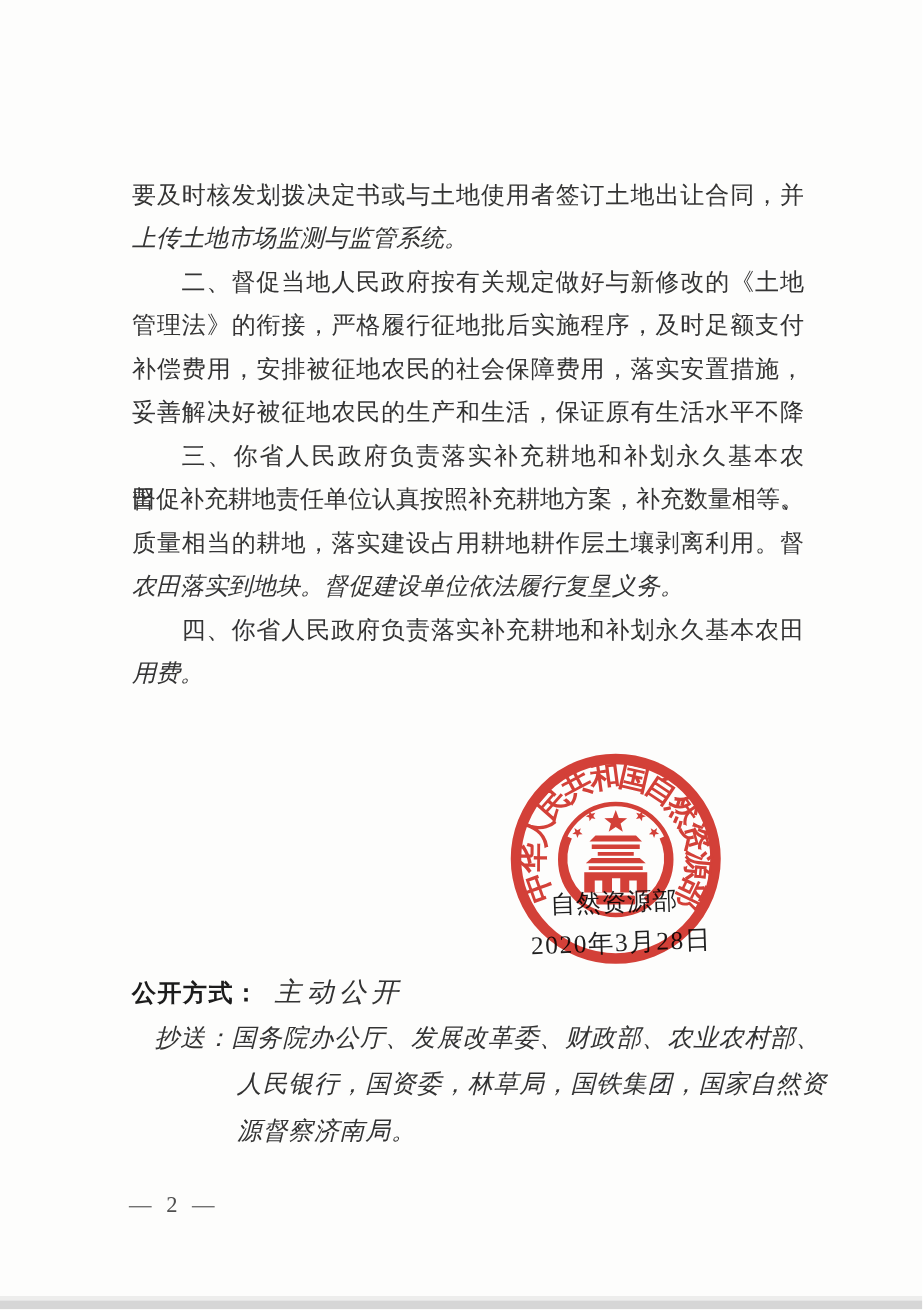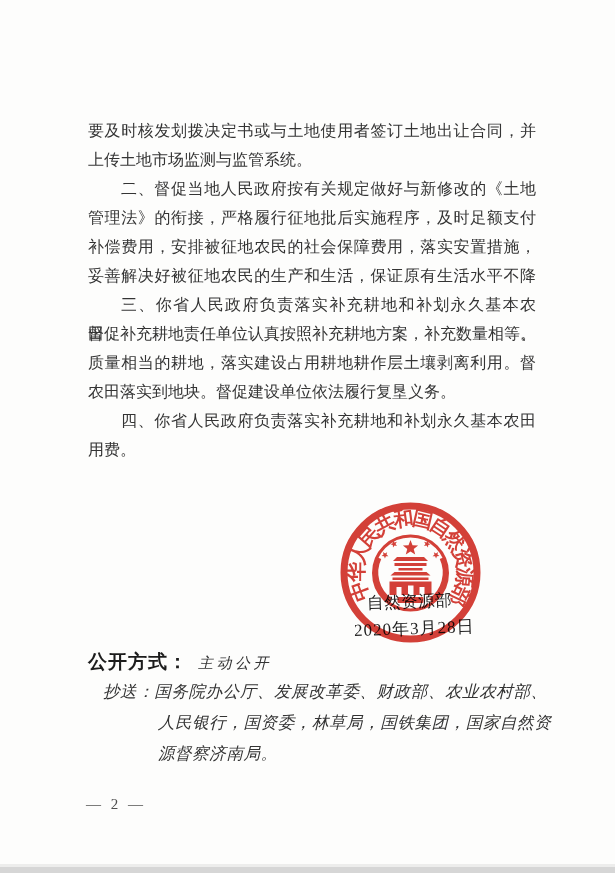--- a/index.html
+++ b/index.html
@@ -15,21 +15,21 @@
   .text-block{
     position:absolute;left:88px;top:116px;width:448px;
   }
   .ln{
     height:29px;line-height:29px;font-size:16px;
     color:#343434;
     text-align:justify;text-align-last:justify;
     white-space:normal;overflow:visible;
   }
   .ln.ind{text-indent:33px;}
-  .ln.pend{text-align-last:left;}
+  .ln.pend{text-align-last:left;font-style:italic;}
   
   .sig-agency{
     position:absolute;left:367px;top:591px;
     font-size:16.5px;letter-spacing:.5px;color:#1f1f1f;
     transform:rotate(-2deg);
   }
   .sig-date{
     position:absolute;left:354px;top:617px;
     font-size:17px;letter-spacing:1px;color:#1f1f1f;
     transform:rotate(-2deg);
@@ -48,24 +48,24 @@
   .seal-svg .gate-hole{fill:#ffffff;}
   .seal-char{
     font-family:"Liberation Serif","DejaVu Serif",serif;
     font-size:20px;font-weight:bold;fill:#d23128;
     text-anchor:middle;dominant-baseline:central;
   }
   
   .disclosure{position:absolute;left:88px;top:649px;white-space:nowrap;}
   .disclosure .label{
     font-family:"Liberation Sans","DejaVu Sans",sans-serif;
-    font-weight:bold;font-size:19px;color:#1c1c1c;letter-spacing:1px;
+    font-weight:bold;font-size:16px;color:#1c1c1c;letter-spacing:1px;
   }
   .disclosure .value{
-    font-style:italic;font-size:15px;color:#333;
+    font-style:italic;font-size:18px;color:#333;
     letter-spacing:3.5px;margin-left:10px;
   }
   
   .cc-line{
     position:absolute;font-style:italic;font-size:16.5px;color:#333;
     letter-spacing:.6px;white-space:nowrap;text-align:center;
   }
   .cc-1{left:103px;top:681px;}
   .cc-2{left:158px;top:712px;}
   .cc-3{left:158px;top:743px;}

